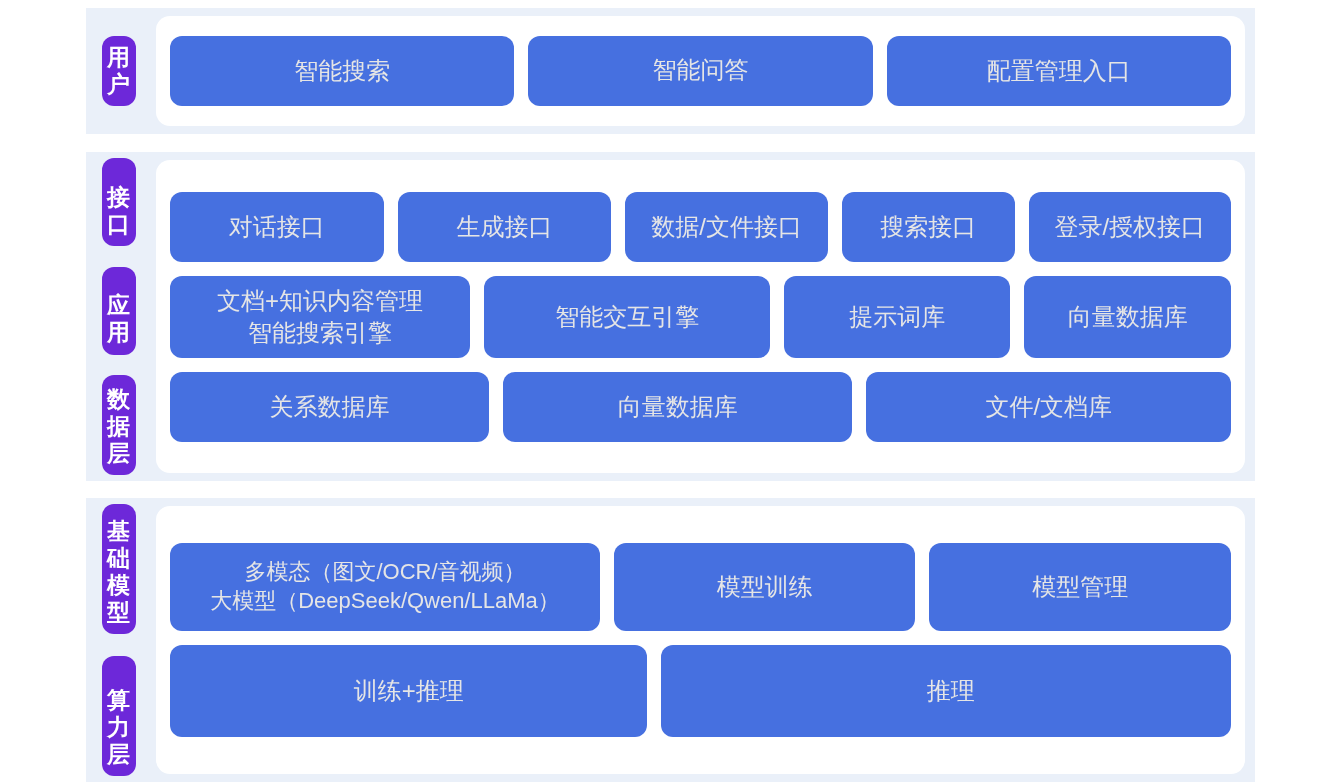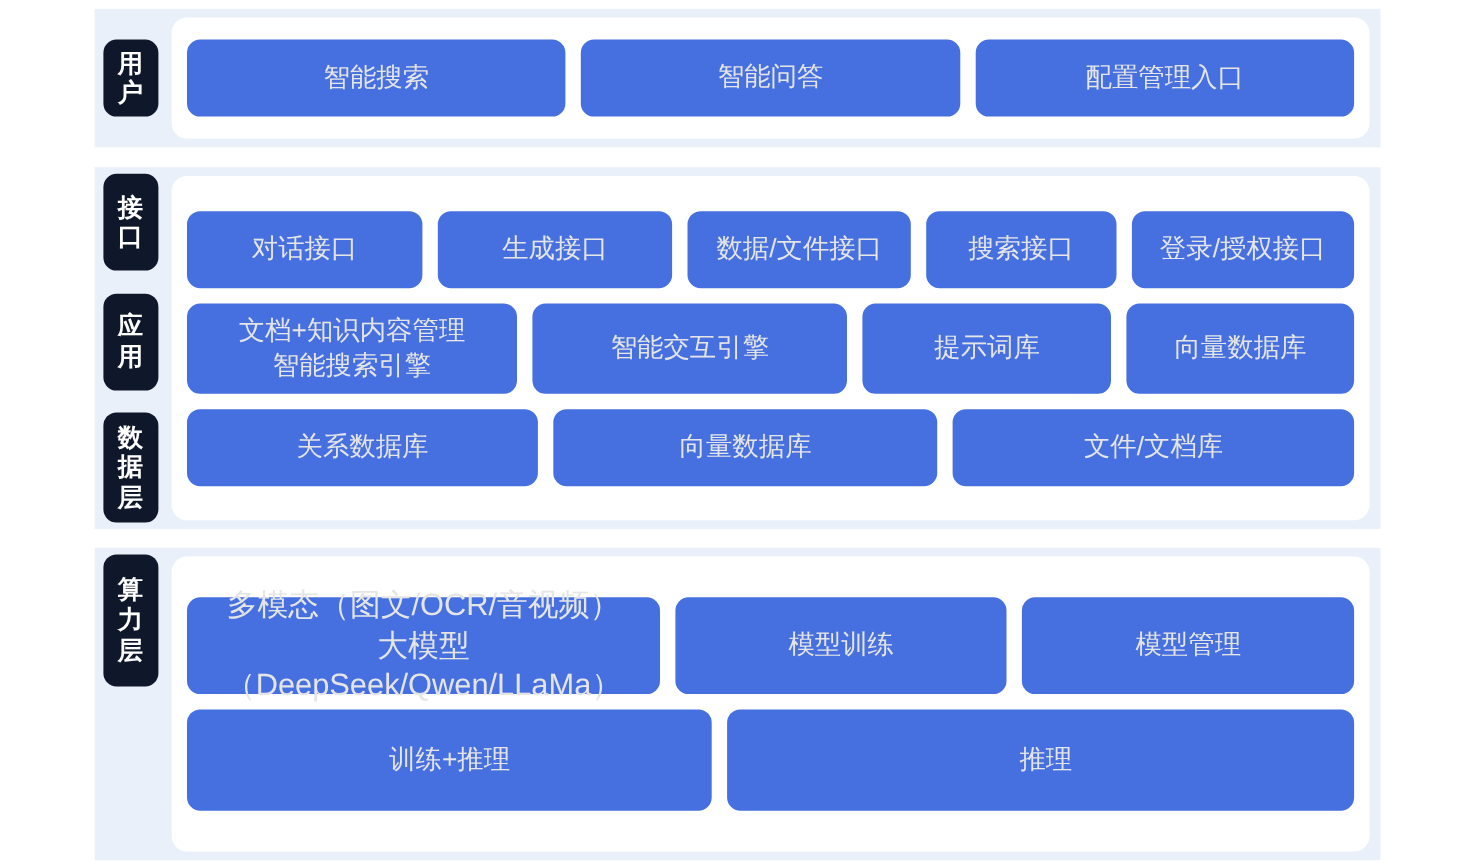--- a/index.html
+++ b/index.html
@@ -25,26 +25,26 @@
     width:66px;
     flex:0 0 66px;
     display:flex;
     flex-direction:column;
     justify-content:center;
     align-items:center;
     box-sizing:border-box;
     padding:10px 0;
   }
   .vlabel{
-    background:#0f172a;
+    background:#6d28d9;
     color:#ffffff;
     border-radius:12px;
-    width:50px;
-    display:flex;
-    align-items:center;
+    width:34px;
+    display:flex;
+    align-items:flex-end;
     justify-content:center;
     font-weight:bold;
     font-size:23px;
     line-height:1.18;
     letter-spacing:1px;
     box-sizing:border-box;
     padding:8px 0;
   }
   .vlabel span{
     display:block;
@@ -110,21 +110,21 @@
   #band-base .label-col{
     justify-content:space-between;
     padding:6px 0 6px 0;
   }
   #band-base .vlabel.base{height:130px;}
   #band-base .vlabel.power{height:120px;}
   #band-base .panel{padding:12px 14px;}
   #band-base .r-model .card{height:88px;}
   #band-base .r-compute .card{height:92px;}
 
-  .fs-small{font-size:28px;}
+  .fs-small{font-size:22px;}
 </style>
 </head>
 <body>
 
 <div id="stage">
 
   <div class="band" id="band-user">
     <div class="label-col">
       <div class="vlabel">
         <span>用户</span>
@@ -173,20 +173,23 @@
         <div class="card" style="flex:1.00 1 0;">关系数据库</div>
         <div class="card" style="flex:1.10 1 0;">向量数据库</div>
         <div class="card" style="flex:1.15 1 0;">文件/文档库</div>
       </div>
 
     </div>
   </div>
 
   <div class="band" id="band-base">
     <div class="label-col">
+      <div class="vlabel base">
+        <span>基础模型</span>
+      </div>
       <div class="vlabel power">
         <span>算力层</span>
       </div>
     </div>
     <div class="panel">
 
       <div class="row r-model">
         <div class="card fs-small" style="flex:1.45 1 0;">多模态（图文/OCR/音视频）
 大模型（DeepSeek/Qwen/LLaMa）</div>
         <div class="card" style="flex:1.00 1 0;">模型训练</div>

